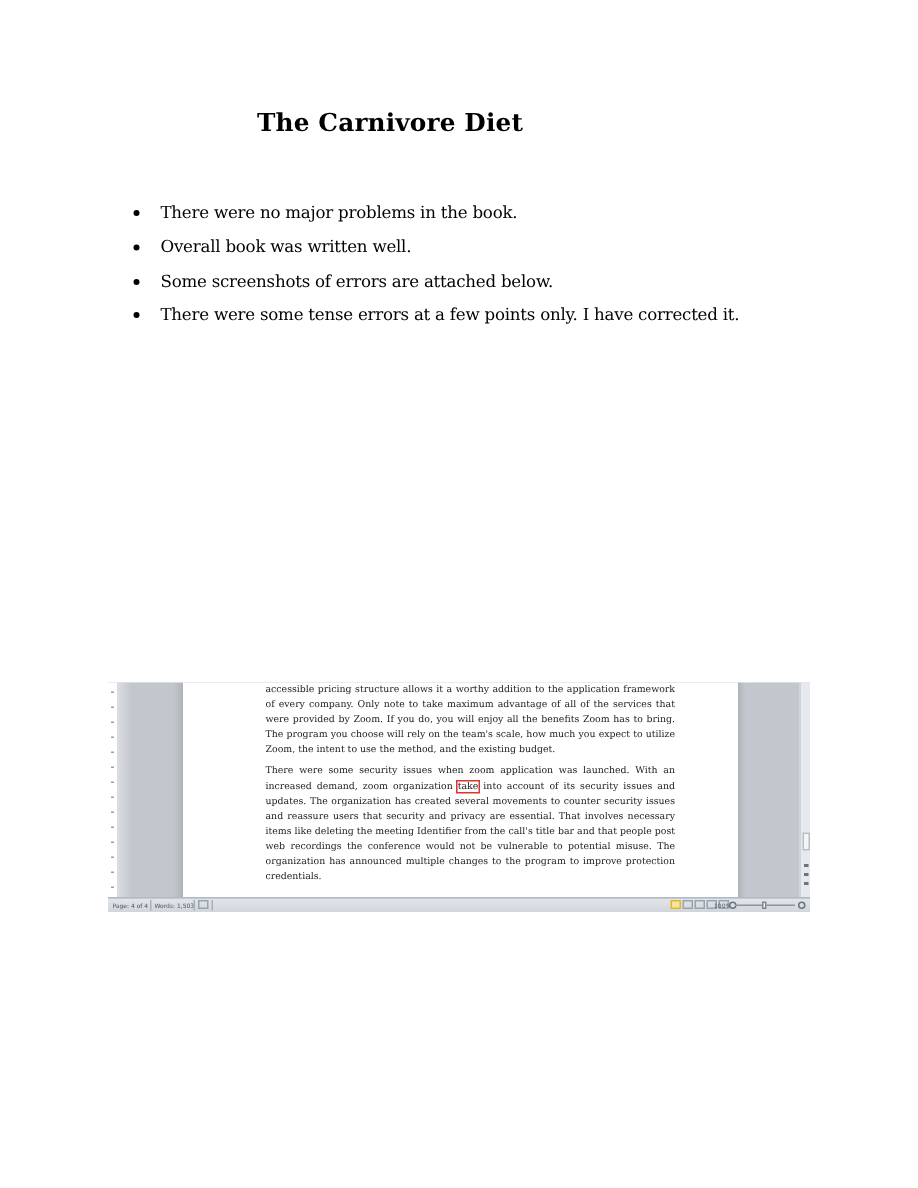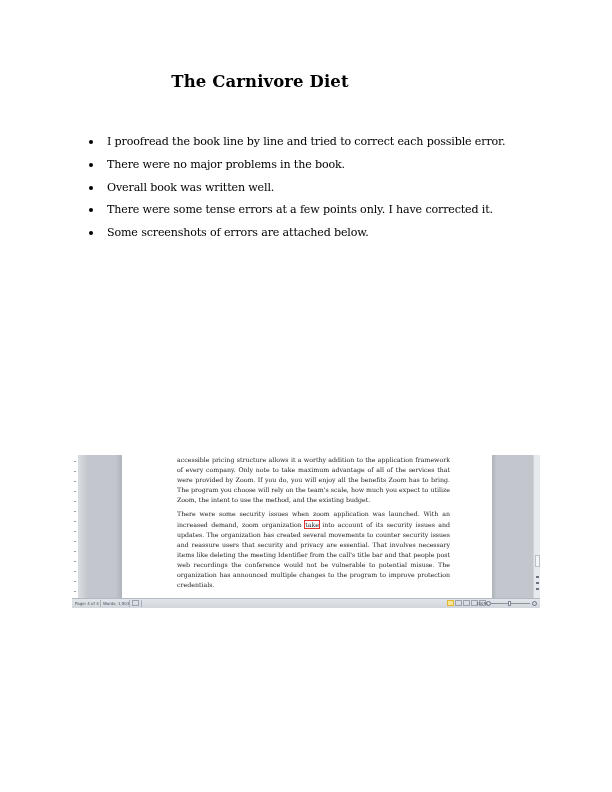--- a/index.html
+++ b/index.html
@@ -29,25 +29,24 @@
   .status .zoom-slider { position:absolute; left:418px; top:4px; width:40px; height:1px; background:#8b939c; }
   .status .zoom-knob { position:absolute; left:436px; top:2px; width:3px; height:5px; background:#f0f2f4; border:1px solid #7e8690; box-sizing:border-box; }
   .status .circle { position:absolute; top:2px; width:5px; height:5px; border-radius:50%; border:1px solid #6b7480; box-sizing:border-box; }
 </style>
 </head>
 <body>
 
 <div class="title">The Carnivore Diet</div>
 
 <ul class="bullets">
-  <li><span class="dot"></span><span>I proofread the book line by line and tried to correct each possible error.</span></li>
   <li><span class="dot"></span><span>There were no major problems in the book.</span></li>
   <li><span class="dot"></span><span>Overall book was written well.</span></li>
+  <li><span class="dot"></span><span>Some screenshots of errors are attached below.</span></li>
   <li><span class="dot"></span><span>There were some tense errors at a few points only. I have corrected it.</span></li>
-  <li><span class="dot"></span><span>Some screenshots of errors are attached below.</span></li>
 </ul>
 
 <div class="shot">
   <div class="ruler">
     <div class="tick" style="top:6px"></div>
       <div class="tick" style="top:16px"></div>
       <div class="tick" style="top:26px"></div>
     <div class="tick" style="top:36px"></div>
       <div class="tick" style="top:46px"></div>
       <div class="tick" style="top:56px"></div>

